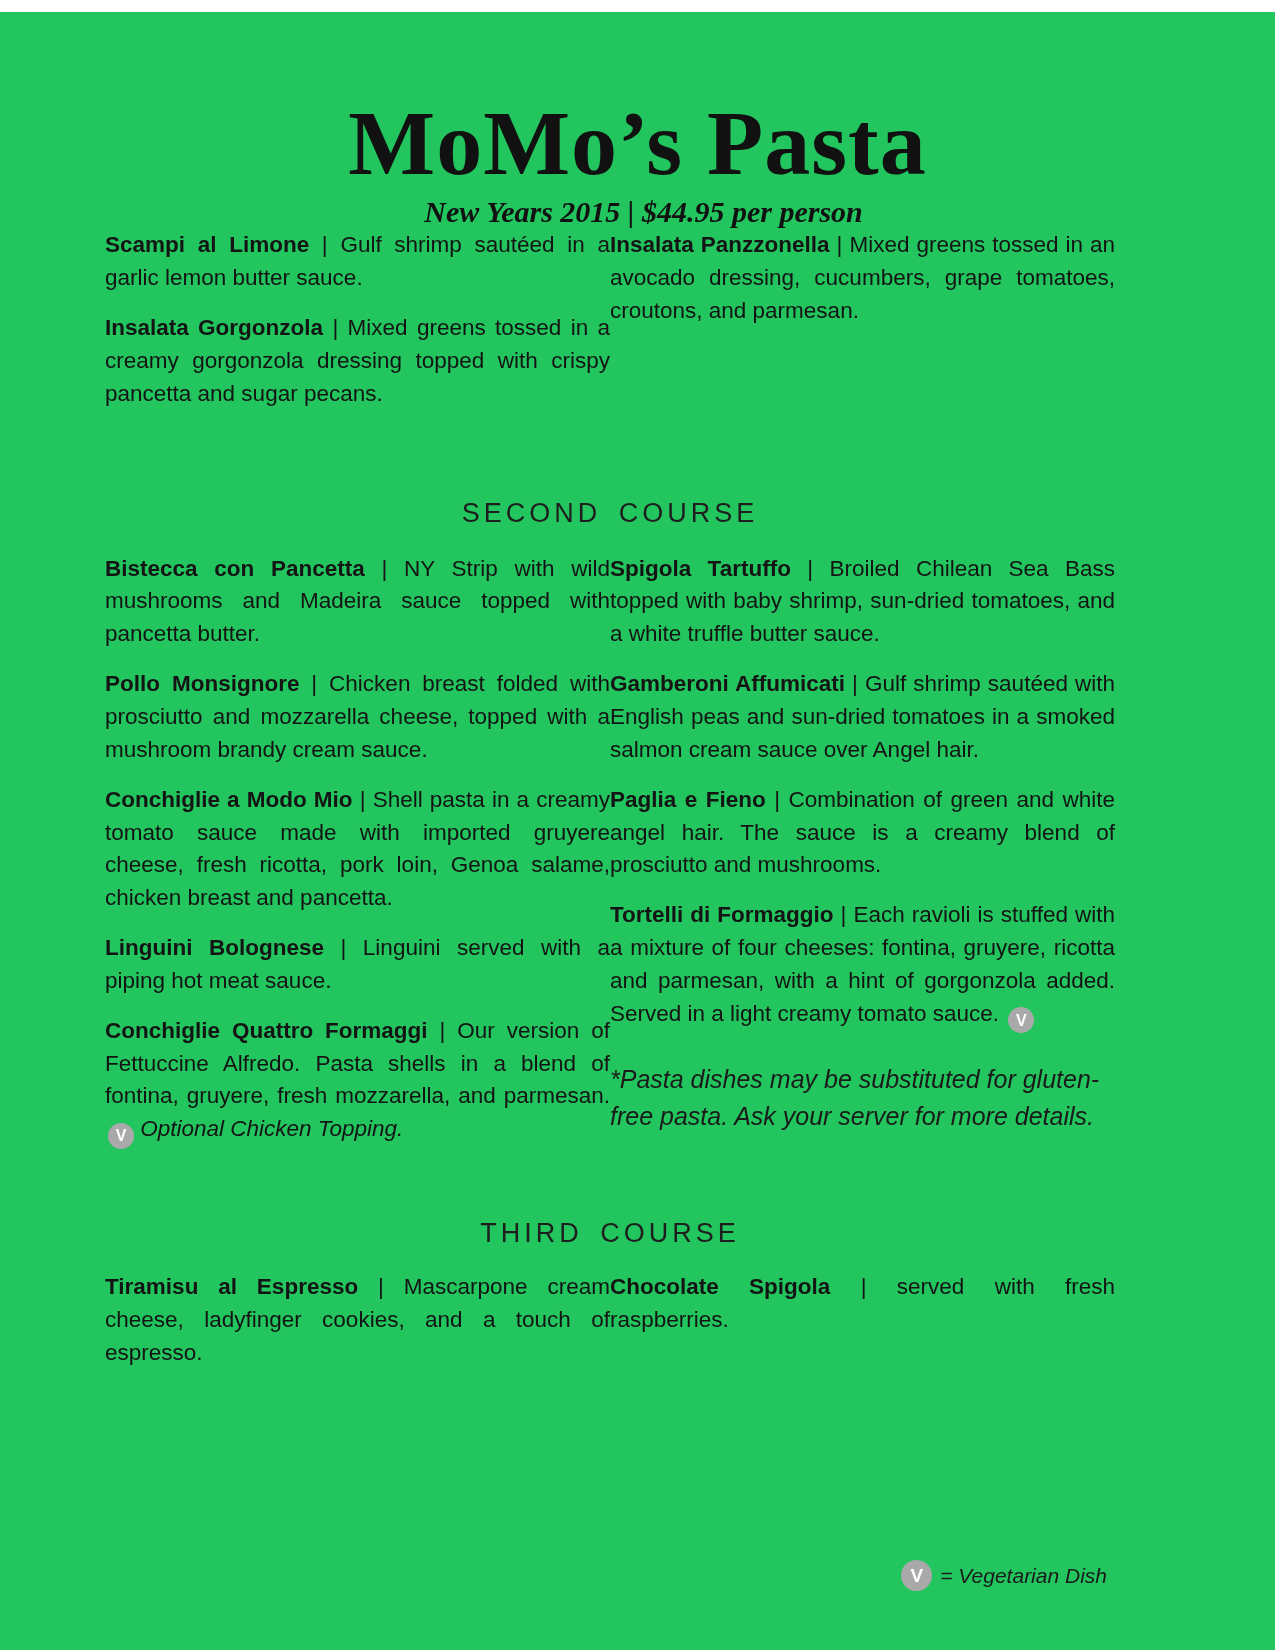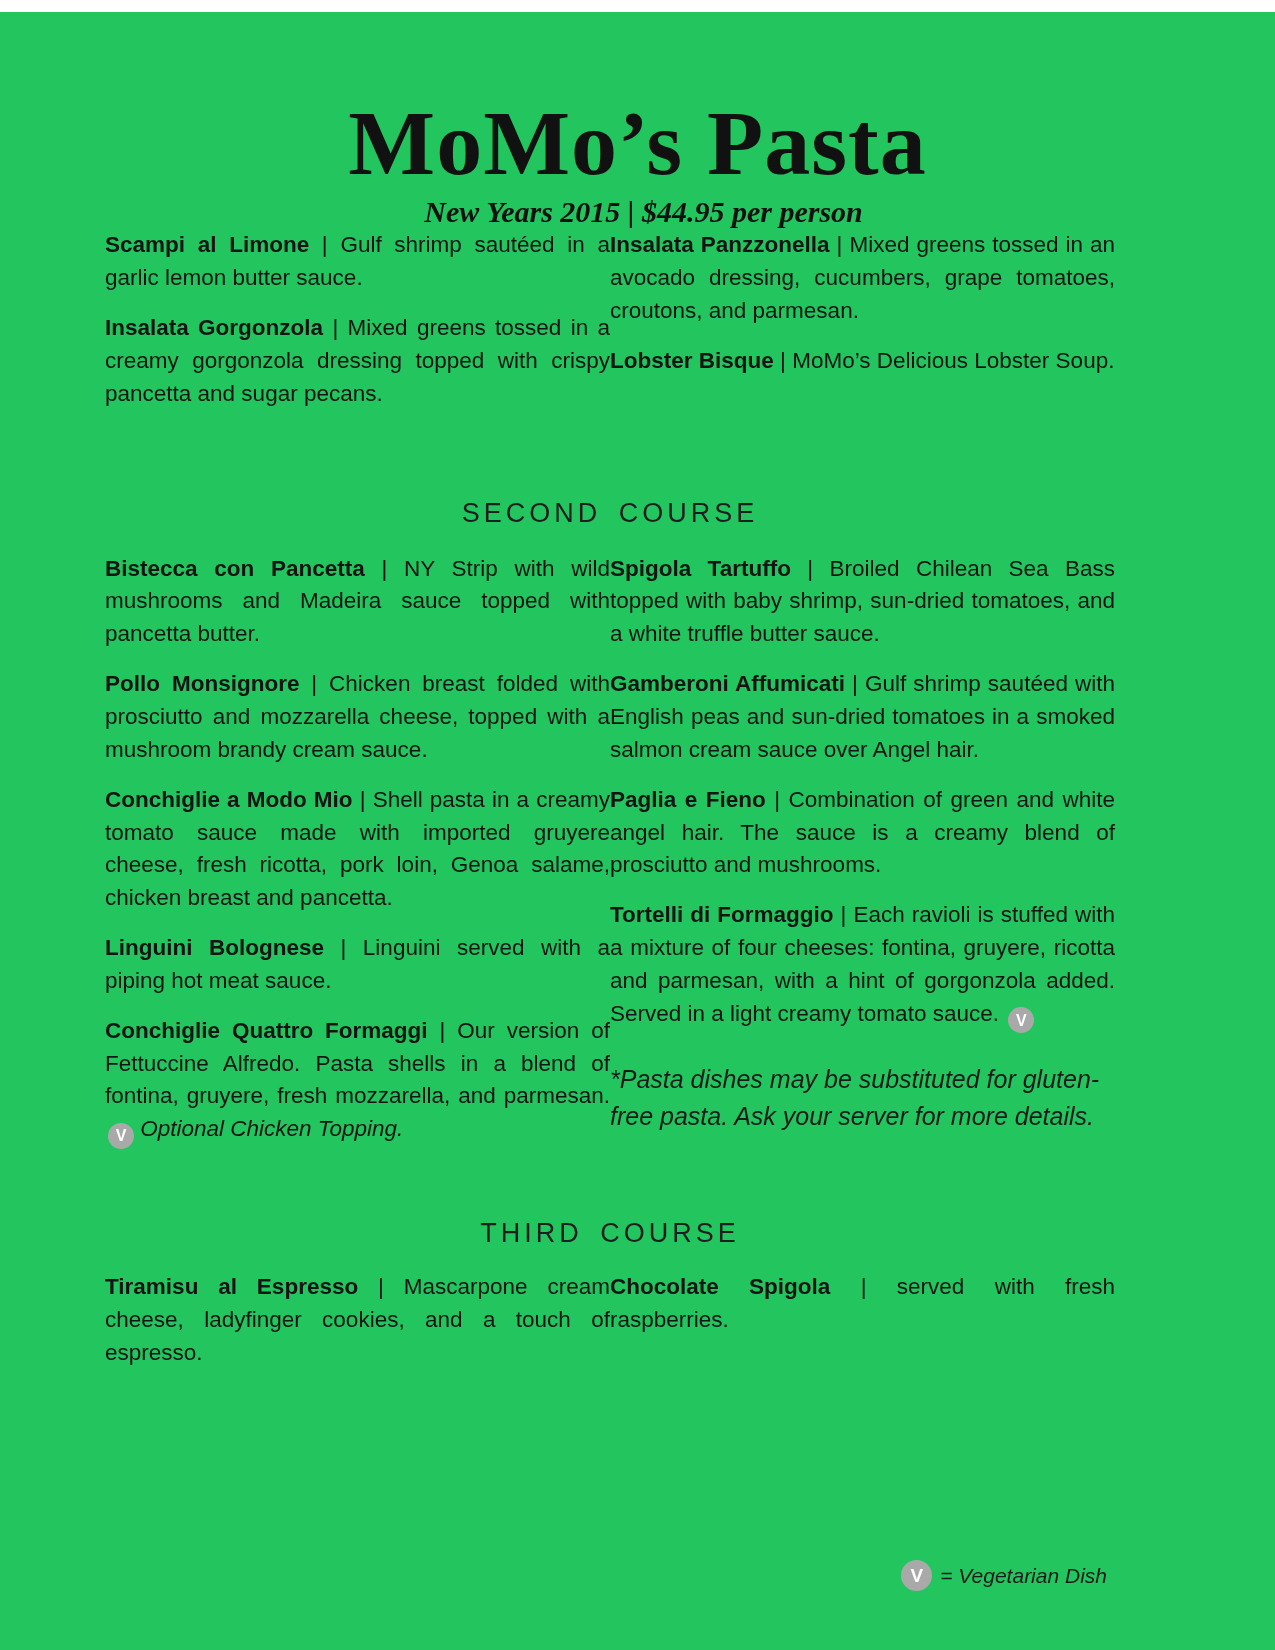--- a/index.html
+++ b/index.html
@@ -111,21 +111,20 @@
   <div class="content">
 
     <div class="section sec-1">
       <div class="cols">
         <div class="col">
           <p class="item"><strong class="dish-name">Scampi al Limone</strong> <span>|</span> <span>Gulf shrimp sautéed in a garlic lemon butter sauce.</span></p>
           <p class="item"><strong class="dish-name">Insalata Gorgonzola</strong> <span>|</span> <span>Mixed greens tossed in a creamy gorgonzola dressing topped with crispy pancetta and sugar pecans.</span></p>
         </div>
         <div class="col">
           <p class="item"><strong class="dish-name">Insalata Panzzonella</strong> <span>|</span> <span>Mixed greens tossed in an avocado dressing, cucumbers, grape tomatoes, croutons, and parmesan.</span></p>
-          <p class="item"><strong class="dish-name">Lobster Bisque</strong> <span>|</span> <span>MoMo’s Delicious Lobster Soup.</span></p>
         </div>
       </div>
     </div>
 
     <div class="section sec-2">
       <div class="section-heading">SECOND COURSE</div>
       <div class="cols">
         <div class="col">
           <p class="item"><strong class="dish-name">Bistecca con Pancetta</strong> <span>|</span> <span>NY Strip with wild mushrooms and Madeira sauce topped with pancetta butter.</span></p>
           <p class="item"><strong class="dish-name">Pollo Monsignore</strong> <span>|</span> <span>Chicken breast folded with prosciutto and mozzarella cheese, topped with a mushroom brandy cream sauce.</span></p>

